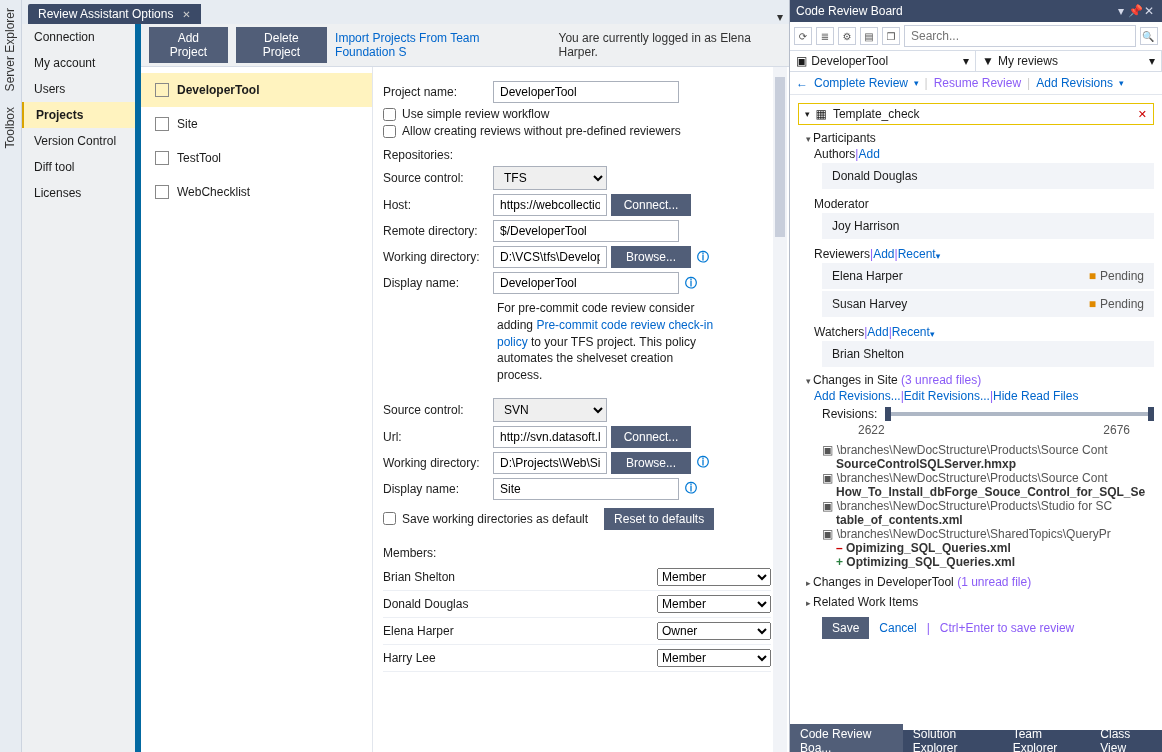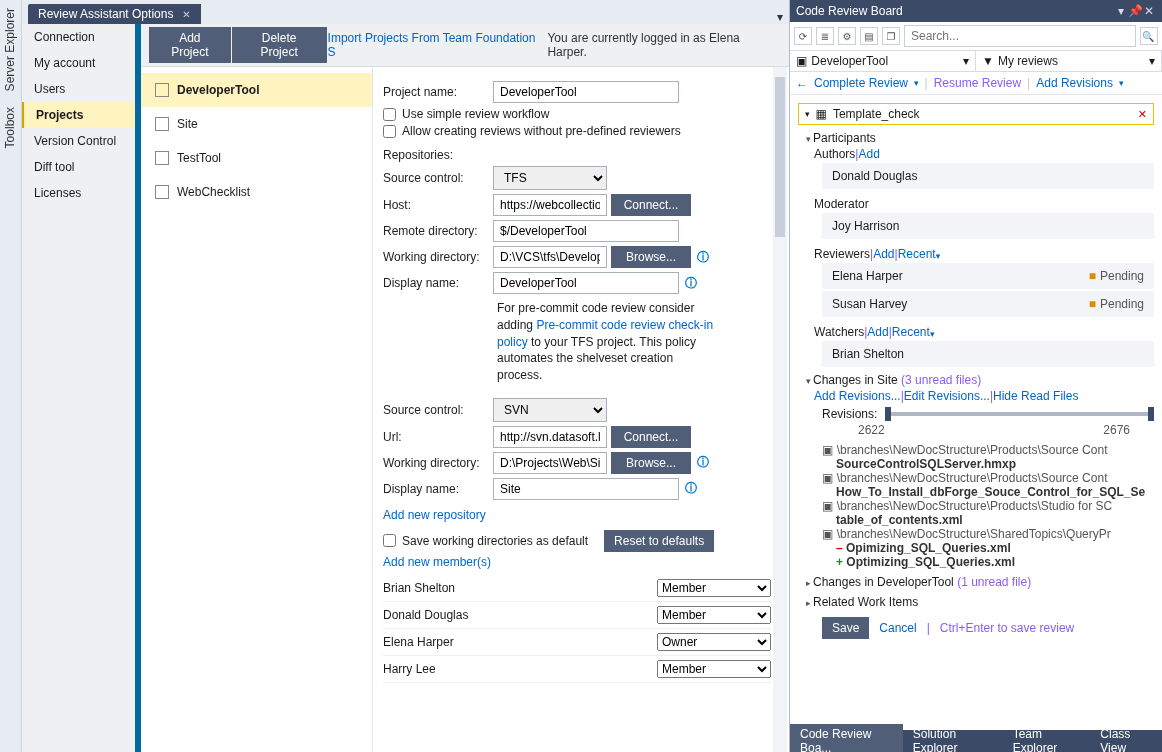--- a/index.html
+++ b/index.html
@@ -18,21 +18,21 @@
 .tab-hdr { background:#3b4a67; color:#fff; padding:3px 10px; display:inline-block; margin-top:2px; border-top-left-radius:2px; }
 .tab-hdr.has-close::after { content:" ✕"; font-size:10px; color:#ccc; margin-left:6px; }
 .tab-row { background:#e7ecf2; height:24px; display:flex; align-items:flex-end; padding-left:6px; }
 
 
 .sidebar { width:119px; background:#eef0f2; border-right:6px solid #0369a1; }
 .sidebar .item { padding:6px 12px; cursor:pointer; }
 .sidebar .item.active { background:#fff3bf; border-left:2px solid #d9a400; font-weight:600; }
 
 
-.toolbar { background:#eef0f2; padding:3px 8px; display:flex; align-items:center; gap:1px; border-bottom:1px solid #d6dce6; }
+.toolbar { background:#eef0f2; padding:3px 8px; display:flex; align-items:center; gap:8px; border-bottom:1px solid #d6dce6; }
 .btn { background:#515e78; color:#fff; padding:4px 10px; cursor:pointer; border:none; }
 .link { color:#0066cc; cursor:pointer; }
 .gray { color:#8b5cf6; }
 
 
 .projlist { width:232px; background:#fff; border-right:1px solid #e2e6ed; padding:6px 0; }
 .projlist .pitem { display:flex; align-items:center; gap:8px; padding:10px 14px; cursor:pointer; }
 .projlist .pitem.active { background:#fff3bf; font-weight:600; }
 .picon { width:14px; height:14px; border:1px solid #888; display:inline-block; }
 
@@ -206,28 +206,27 @@
                   <input type="text" class="txt-sm" value="D:\Projects\Web\Site" style="">
                   <button class="btn" style="margin-left:4px;width:80px">Browse...</button>
                   <span class="icn">ⓘ</span>
                 </div>
               <div class="form-row">
                   <label>Display name:</label>
                   <input type="text" class="txt-w" value="Site" style="">
                   <span class="icn">ⓘ</span>
                 </div>
 
-              <div style="margin:8px 0"><span class="link">Add new repository</span></div>
               <div class="chk" style="margin-top:8px">
                   <input type="checkbox" style="">
                   <span>Save working directories as default</span>
                   <button class="btn" style="margin-left:10px">Reset to defaults</button>
                 </div>
 
-              <div style="margin:2px 0 6px"><span class="link">Add new member(s)</span></div>
+              <div class="sec-head" style="margin-top:16px">Members:</div>
               <div class="mem-row">
                   <span class="name">Brian Shelton</span>
                   <select><option>Member</option></select>
                 </div>
               <div class="mem-row">
                   <span class="name">Donald Douglas</span>
                   <select><option>Member</option></select>
                 </div>
               <div class="mem-row">
                   <span class="name">Elena Harper</span>

